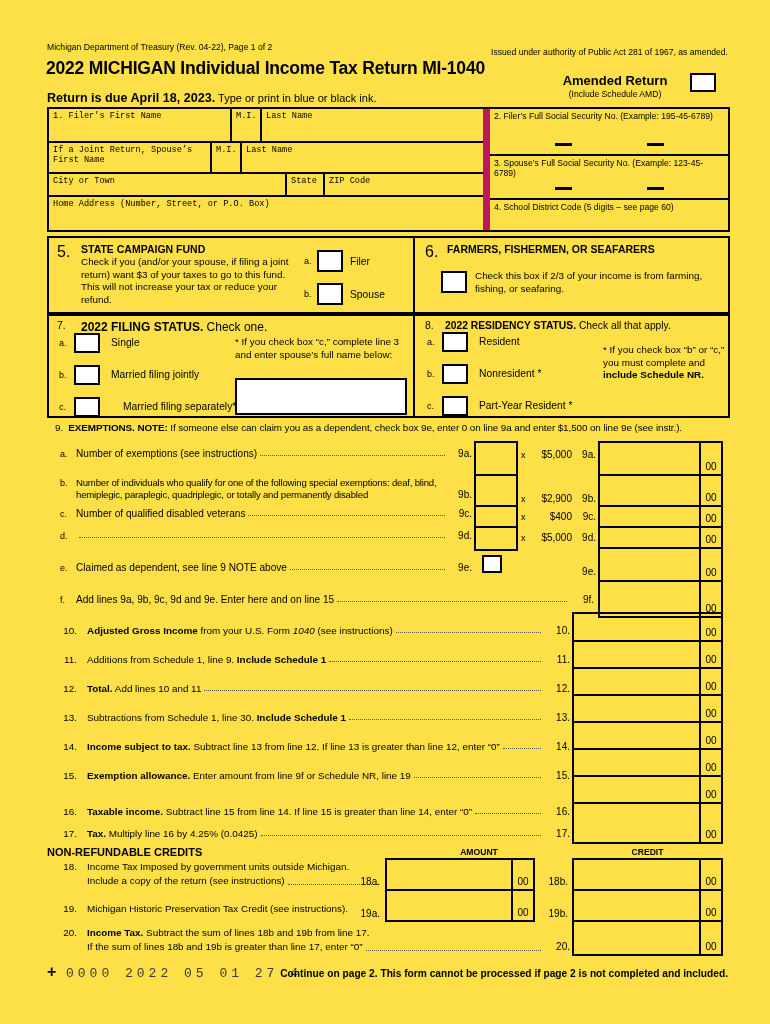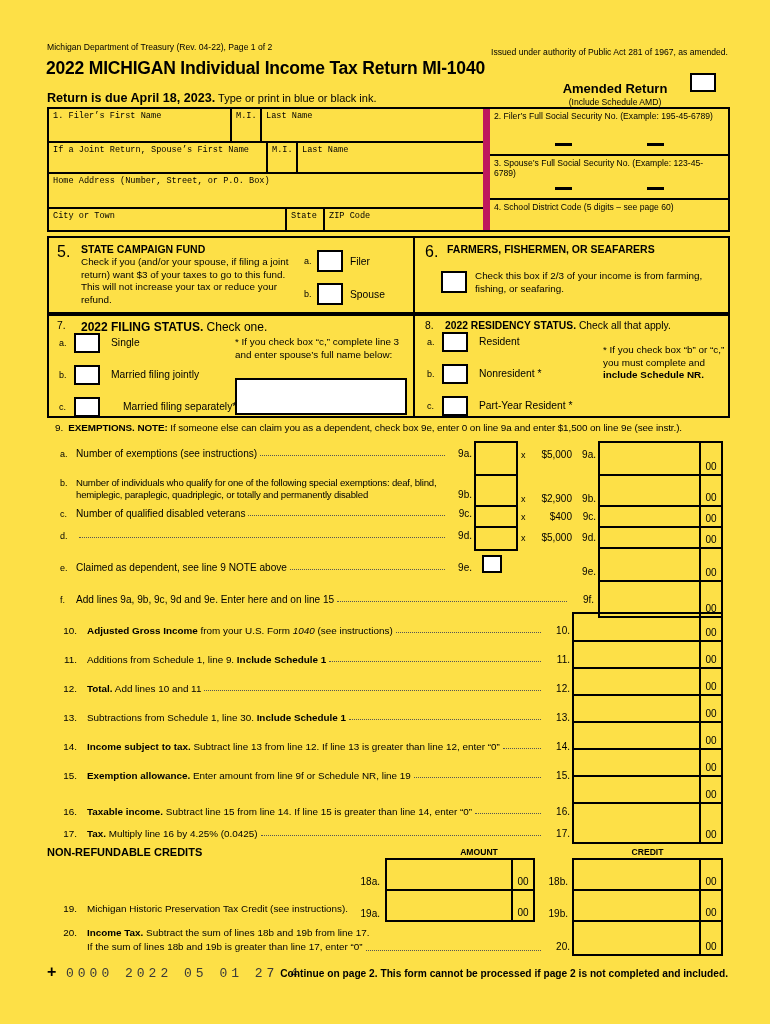--- a/index.html
+++ b/index.html
@@ -7,21 +7,21 @@
   .page{position:relative;width:770px;height:1024px;background:#fde047;overflow:hidden;}
   .abs{position:absolute;}
   .b{font-weight:bold;}
   .i{font-style:italic;}
   
   .dept{left:47px;top:42px;font-size:8.6px;}
   .auth{right:42px;top:47px;font-size:8.6px;}
   .title{left:46px;top:58px;font-size:17.5px;font-weight:bold;letter-spacing:-0.2px;}
   .due{left:47px;top:91px;font-size:11px;}
   .due .big{font-size:12.6px;font-weight:bold;}
-  .amended{left:548px;top:79px;width:134px;text-align:center;}
+  .amended{left:548px;top:71px;width:134px;text-align:center;}
   .amended .al{font-size:13px;font-weight:bold;white-space:nowrap;}
   .amended .as{font-size:8.6px;}
   .cb{border:2px solid #000;background:#fff;display:inline-block;box-sizing:border-box;}
   
   .idtable{left:47px;top:107px;width:683px;height:125px;border:2.5px solid #000;box-sizing:border-box;display:flex;}
   .id-left{width:434px;border-right:7px solid #be185d;display:flex;flex-direction:column;font-family:Liberation Mono, monospace;}
   .id-right{flex:1;display:flex;flex-direction:column;}
   .idrow{display:flex;border-bottom:2px solid #000;}
   .idrow:last-child{border-bottom:none;}
   .idcell{font-size:8.6px;padding:2px 4px;box-sizing:border-box;border-right:2px solid #000;}
@@ -73,31 +73,31 @@
   </div>
 
   <div class="abs idtable">
     <div class="id-left">
       <div class="idrow" style="height:32px;">
         <div class="idcell" style="width:183px;">1. Filer’s First Name</div>
         <div class="idcell" style="width:30px;">M.I.</div>
         <div class="idcell" style="flex:1;">Last Name</div>
       </div>
       <div class="idrow" style="height:29px;">
-        <div class="idcell" style="width:219px;">If a Joint Return, Spouse’s First Name</div>
+        <div class="idcell" style="width:163px;">If a Joint Return, Spouse’s First Name</div>
         <div class="idcell" style="width:30px;">M.I.</div>
         <div class="idcell" style="flex:1;">Last Name</div>
-      </div>
-      <div class="idrow" style="height:33px;">
-        <div class="idcell" style="flex:1;">Home Address (Number, Street, or P.O. Box)</div>
       </div>
       <div class="idrow" style="flex:1;">
         <div class="idcell" style="width:238px;">City or Town</div>
         <div class="idcell" style="width:38px;">State</div>
         <div class="idcell" style="flex:1;">ZIP Code</div>
+      </div>
+      <div class="idrow" style="height:33px;">
+        <div class="idcell" style="flex:1;">Home Address (Number, Street, or P.O. Box)</div>
       </div>
     </div>
     <div class="id-right">
       <div class="ssncell" style="height:47px;">
         <span>2. Filer’s Full Social Security No. (Example: 195-45-6789)</span>
         <div class="dashes">
             <span class="dash"></span>
             <span class="dash"></span>
           </div>
       </div>
@@ -333,20 +333,31 @@
     <div class="stk-row" style="flex:1;">
         <div class="amt-main"></div>
         <div class="amt-cents">00</div>
       </div>
   </div>
 
   <div class="abs b" style="left:47px;top:846px;font-size:11px;">NON-REFUNDABLE CREDITS</div>
   <div class="abs credhdr" style="left:404px;top:847px;width:150px;">AMOUNT</div>
   <div class="abs credhdr" style="left:572px;top:847px;width:151px;">CREDIT</div>
 
+  <div class="abs" style="left:55px;top:860px;width:326px;font-size:9.9px;line-height:14px;">
+    <div style="display:flex;">
+        <span class="lnum">18.</span>
+        <span>Income Tax Imposed by government units outside Michigan.</span>
+      </div>
+    <div style="display:flex;align-items:flex-end;">
+        <span class="lnum"></span>
+        <span>Include a copy of the return (see instructions)</span>
+        <span class="leader"></span>
+      </div>
+  </div>
   <div class="abs rlabel" style="left:348px;top:876px;width:32px;">18a.</div>
   <div class="abs rlabel" style="left:536px;top:876px;width:32px;">18b.</div>
 
   <div class="abs" style="left:55px;top:903px;width:326px;font-size:9.9px;display:flex;">
     <span class="lnum">19.</span>
     <span>Michigan Historic Preservation Tax Credit (see instructions).</span>
   </div>
   <div class="abs rlabel" style="left:348px;top:908px;width:32px;">19a.</div>
   <div class="abs rlabel" style="left:536px;top:908px;width:32px;">19b.</div>
 

